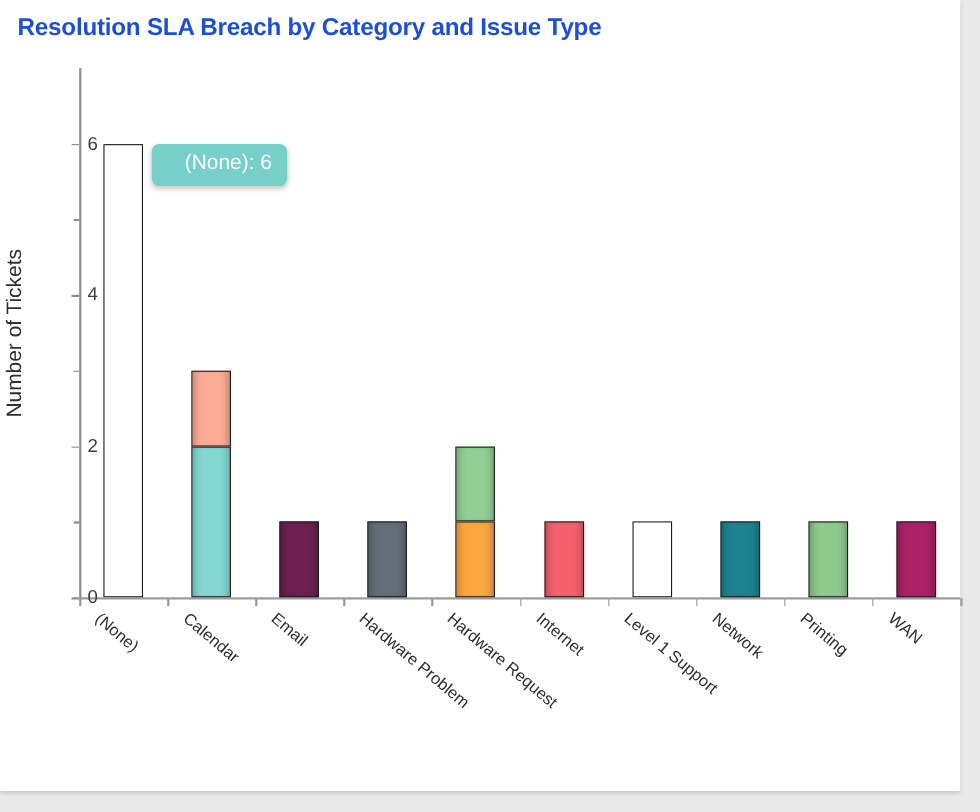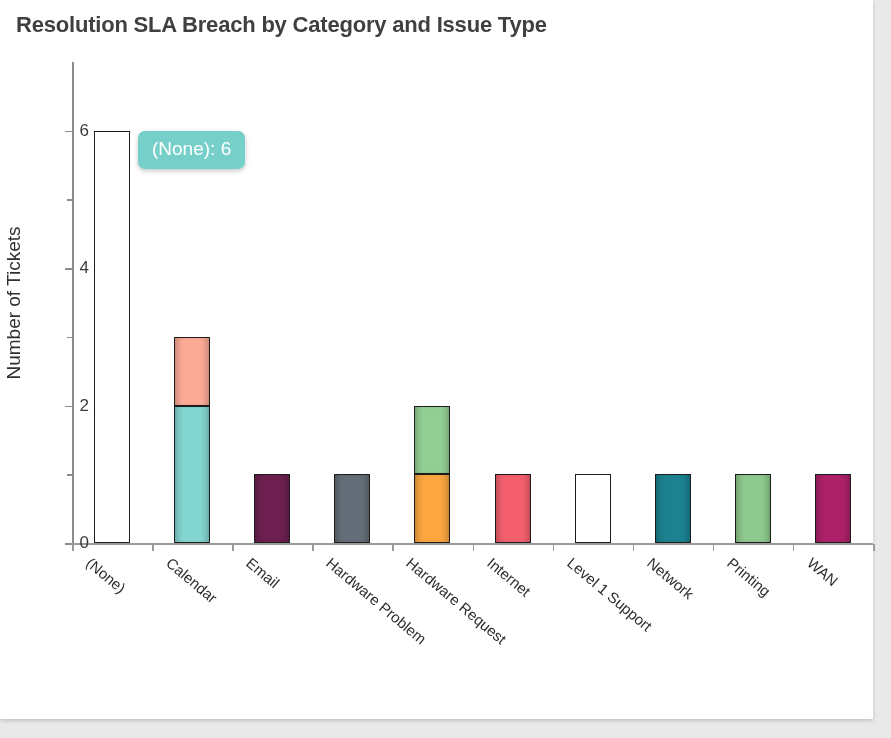--- a/index.html
+++ b/index.html
@@ -19,21 +19,21 @@
     width: 873px; height: 719px;
     background: #ffffff;
     box-shadow: 0 2px 4px rgba(0,0,0,0.16);
   }
 
   #chart-title {
     position: absolute;
     left: 16px; top: 12px;
     font-size: 22px;
     font-weight: bold;
-    color: #404040;
+    color: #1d4ed8;
     letter-spacing: -0.2px;
     white-space: nowrap;
   }
 
   
   #plot {
     position: absolute;
     left: 72px; top: 62px;
     width: 801px; height: 482px;   
   }
@@ -82,21 +82,21 @@
     color: #2d2d2d;
     white-space: nowrap;
     transform-origin: left top;
     transform: rotate(40deg);
   }
 
   
   #tooltip {
     position: absolute;
     left: 138px; top: 131px;
-    padding: 7px 14px 9px 14px;
+    padding: 7px 14px 9px 30px;
     background: #76cfc9;
     color: #ffffff;
     font-size: 19px;
     border-radius: 7px;
     box-shadow: 0 2px 5px rgba(0,0,0,0.22);
     white-space: nowrap;
   }
 </style>
 </head>
 <body>

